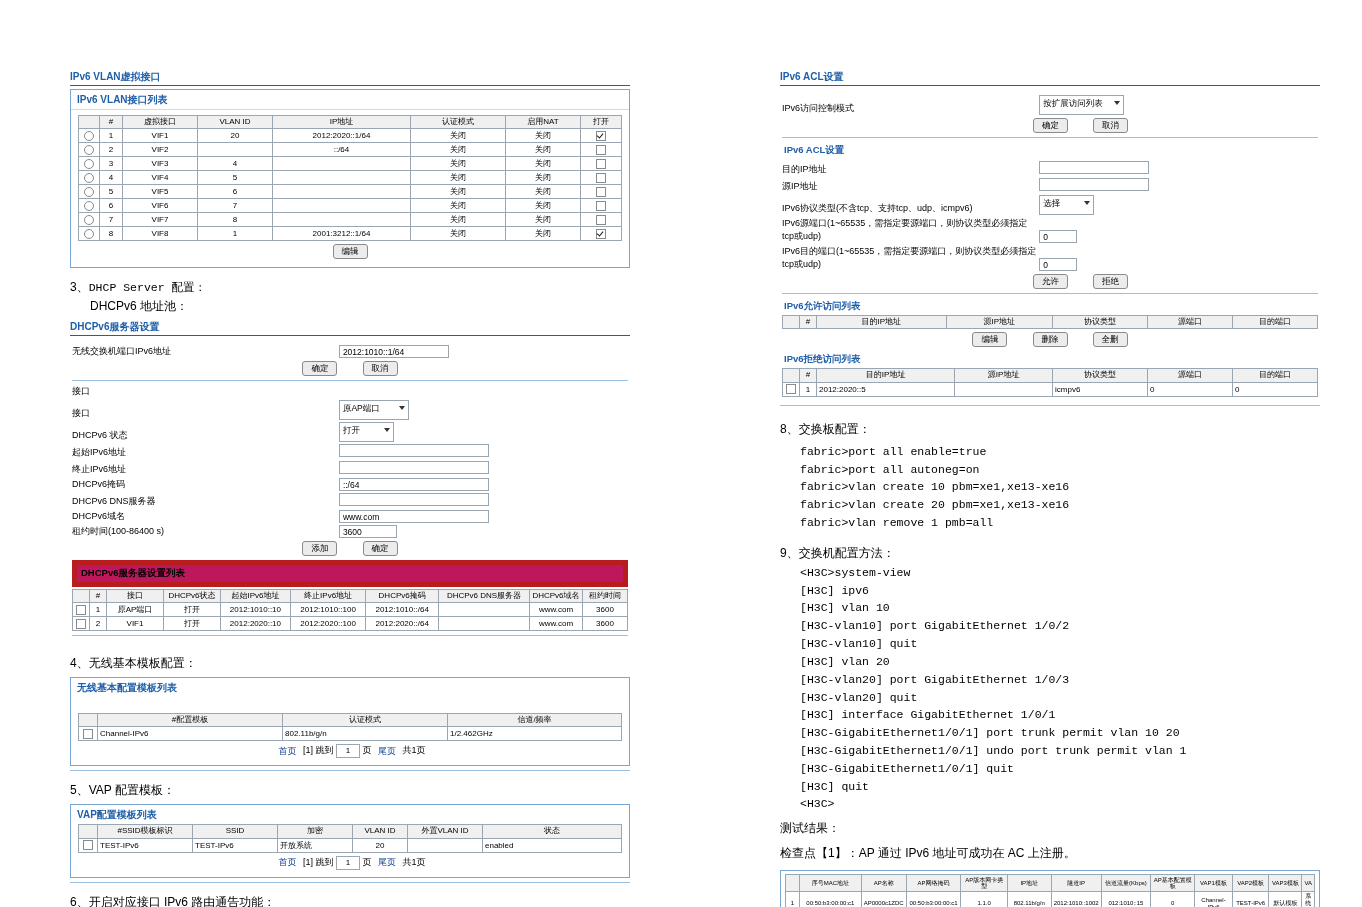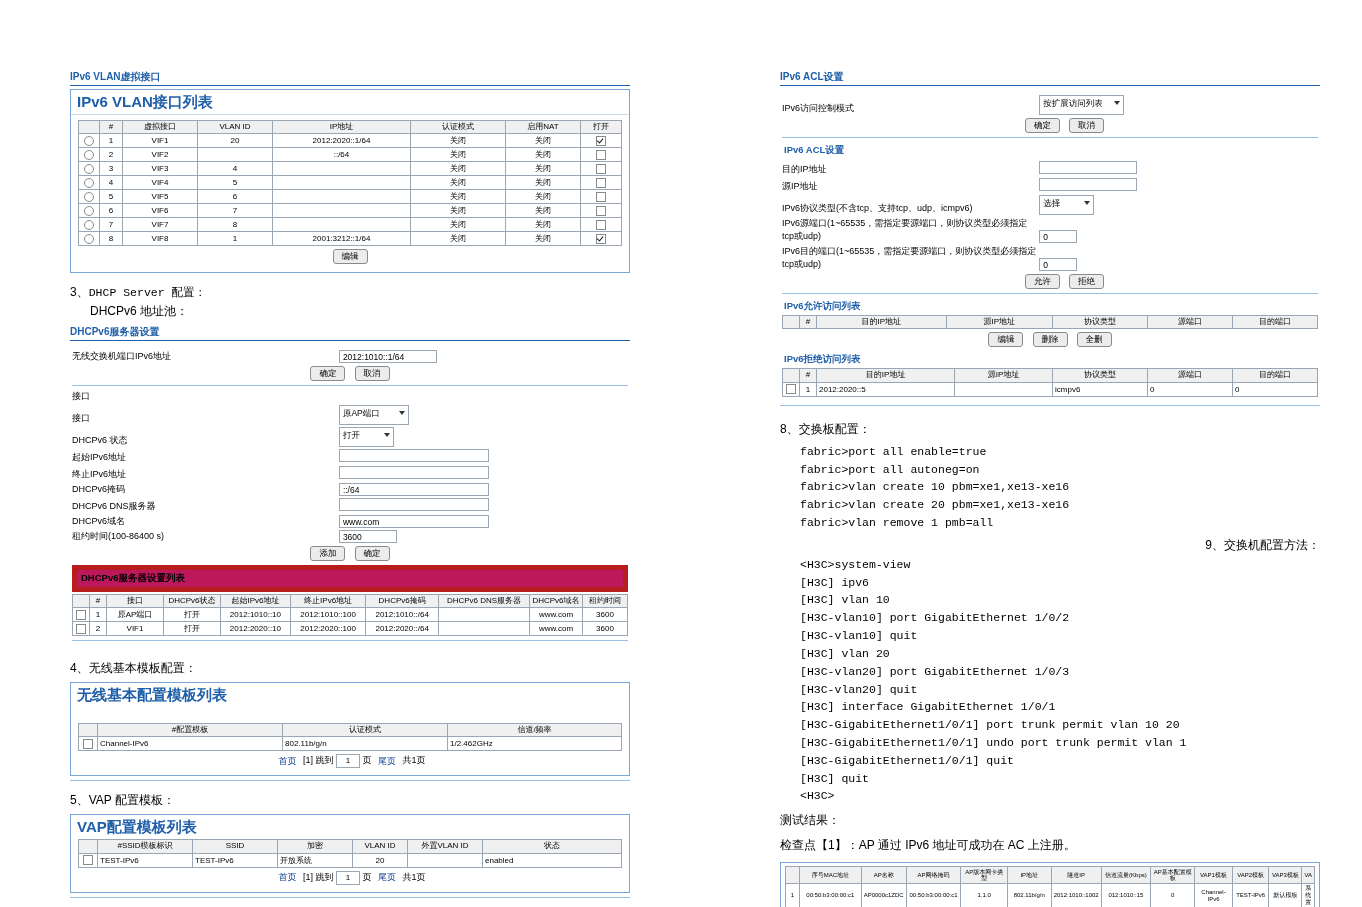--- a/index.html
+++ b/index.html
@@ -8,21 +8,21 @@
     font-family:"Liberation Sans","DejaVu Sans",sans-serif;
     font-size:11px;color:#000;position:relative;overflow:hidden;
   }
   .col{position:absolute;top:0;}
   .colL{left:70px;width:560px;}
   .colR{left:780px;width:540px;}
 
   
   .panel{border:1px solid #7aa6d6;margin-bottom:4px;background:#fff;}
   .panel-title{
-    color:#1f5fa9;font-weight:bold;font-size:15px;
+    color:#1f5fa9;font-weight:bold;font-size:10px;
     padding:3px 6px 2px 6px;border-bottom:1px solid #c8dcf0;
   }
   .panel-body{padding:5px 7px 6px 7px;}
   .sec-hdr{
     color:#1f5fa9;font-size:10px;font-weight:bold;
     border-bottom:1px solid #1f5fa9;padding-bottom:1px;margin:0 0 3px 0;
   }
   .sub-hdr{
     font-size:9.5px;font-weight:bold;color:#000;background:#be185d;
     border:5px solid #b91c1c;padding:2px 4px;margin:4px 0 0 0;
@@ -43,39 +43,39 @@
   
   .frow{display:flex;align-items:flex-end;margin:2px 0;font-size:9px;}
   .flabel{width:48%;}
   .fctl{flex:1;}
   .inp{
     border:1px solid #9aa6b2;background:#fff;height:13px;
     font-size:8.5px;padding:0 3px;box-sizing:border-box;display:inline-block;
     line-height:13px;color:#000;
   }
   .inp.w150{width:150px;}
-  .inp.w110{width:98px;}
+  .inp.w110{width:110px;}
   .inp.w60{width:58px;}
   .inp.w40{width:38px;}
   .sel{
     border:1px solid #9aa6b2;background:#fff;height:20px;font-size:8.5px;
     padding:0 12px 0 3px;box-sizing:border-box;display:inline-block;
     line-height:14px;position:relative;color:#000;
   }
   .sel:after{
     content:"";position:absolute;right:3px;top:5px;
     border-left:3px solid transparent;border-right:3px solid transparent;
     border-top:4px solid #333;
   }
   .sel.w70{width:70px;}
   .sel.w55{width:55px;}
   .sel.w85{width:85px;}
   .btn{
     display:inline-block;border:1px solid #8a8a8a;background:#ececec;
-    font-size:8.5px;padding:1px 8px;margin:0 3px;line-height:11px;
+    font-size:8.5px;padding:1px 8px;margin:0 11px;line-height:11px;
     border-radius:3px;
   }
   .btnrow{text-align:center;margin:3px 0 2px 0;}
   .btnrow.left{text-align:left;padding-left:150px;}
   .hr-blue{border:0;border-top:1px solid #9cc0e4;margin:4px 0;}
 
   .radio{
     display:inline-block;width:8px;height:8px;border:1px solid #8a8a8a;
     border-radius:50%;background:#fff;vertical-align:middle;
   }
@@ -526,21 +526,21 @@
     <span>8、</span><span>交换板配置：</span>
   </div>
   <div class="cli mono">
     <div>fabric&gt;port all enable=true</div>
     <div>fabric&gt;port all autoneg=on</div>
     <div>fabric&gt;vlan create 10 pbm=xe1,xe13-xe16</div>
     <div>fabric&gt;vlan create 20 pbm=xe1,xe13-xe16</div>
     <div>fabric&gt;vlan remove 1 pmb=all</div>
   </div>
 
-  <div class="step" style="margin:4px 0 2px 0;text-align:right;">
+  <div class="step" style="margin:12px 0 2px 0;">
     <span>9、</span><span>交换机配置方法：</span>
   </div>
   <div class="cli mono">
     <div>&lt;H3C&gt;system-view</div>
     <div>[H3C] ipv6</div>
     <div>[H3C] vlan 10</div>
     <div>[H3C-vlan10] port GigabitEthernet 1/0/2</div>
     <div>[H3C-vlan10] quit</div>
     <div>[H3C] vlan 20</div>
     <div>[H3C-vlan20] port GigabitEthernet 1/0/3</div>

